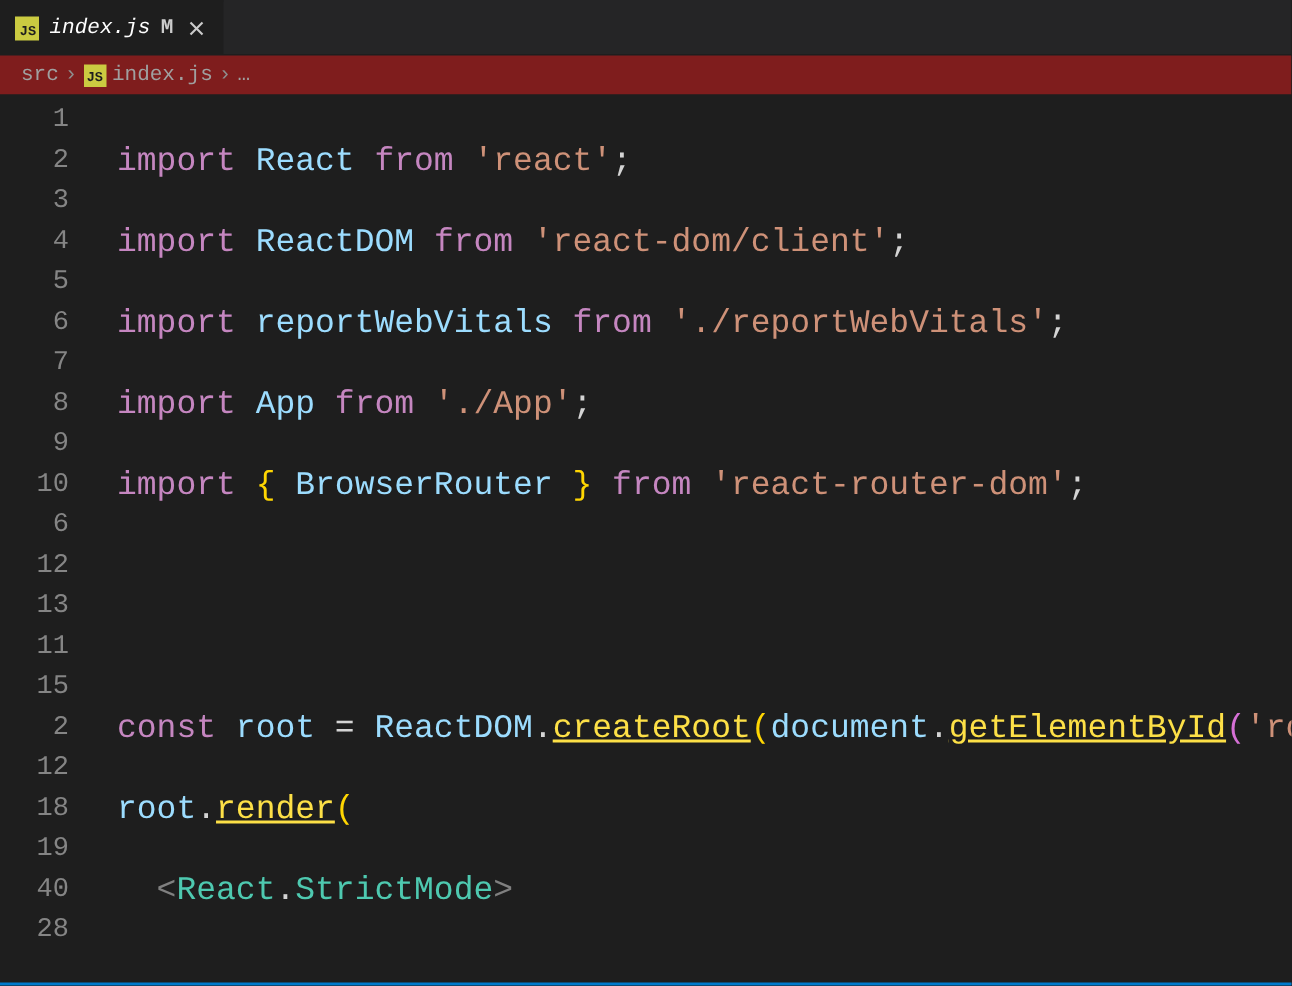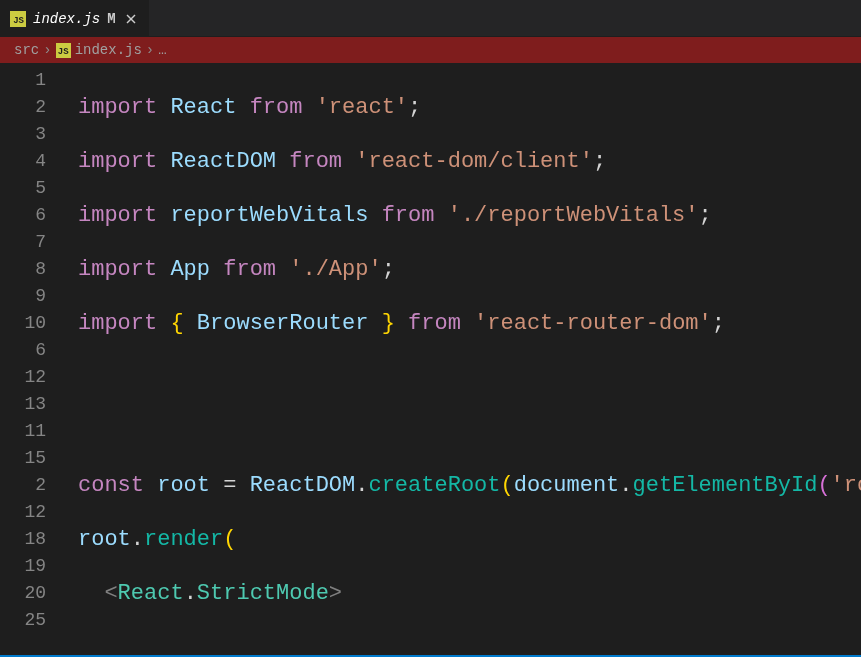--- a/index.html
+++ b/index.html
@@ -92,21 +92,21 @@
       font-size: 22px;
       position: relative;
     }
     .line-number { display: block; }
     .code-line { display: block; min-height: 27px; }
     
     .kw { color: #c586c0; }          
     .ident { color: #9cdcfe; }       
     .str { color: #ce9178; }         
     .class { color: #4ec9b0; }       
-    .fn { color: #14b8a6; }          
+    .fn { color: #fde047; text-decoration: underline; }          
     .punct { color: #d4d4d4; }       
     .brace { color: #ffd602; }       
     .paren1 { color: #ffd602; }
     .paren2 { color: #d670d6; }      
     .tagbr { color: #808080; }       
     .attr { color: #9cdcfe; }
     .bottom-border {
       position: fixed;
       bottom: 0;
       left: 0;
@@ -155,22 +155,22 @@
     <span class="line-number">10</span>
     <span class="line-number">6</span>
     <span class="line-number">12</span>
     <span class="line-number">13</span>
     <span class="line-number">11</span>
     <span class="line-number">15</span>
     <span class="line-number">2</span>
     <span class="line-number">12</span>
     <span class="line-number">18</span>
     <span class="line-number">19</span>
-    <span class="line-number">20</span>
-    <span class="line-number">25</span>
+    <span class="line-number">40</span>
+    <span class="line-number">28</span>
   </div>
   <div class="code">
 <span class="code-line"><span class="kw">import</span> <span class="ident">React</span> <span class="kw">from</span> <span class="str">'react'</span><span class="punct">;</span></span>
 <span class="code-line"><span class="kw">import</span> <span class="ident">ReactDOM</span> <span class="kw">from</span> <span class="str">'react-dom/client'</span><span class="punct">;</span></span>
 <span class="code-line"><span class="kw">import</span> <span class="ident">reportWebVitals</span> <span class="kw">from</span> <span class="str">'./reportWebVitals'</span><span class="punct">;</span></span>
 <span class="code-line"><span class="kw">import</span> <span class="ident">App</span> <span class="kw">from</span> <span class="str">'./App'</span><span class="punct">;</span></span>
 <span class="code-line"><span class="kw">import</span> <span class="brace">{ </span><span class="ident">BrowserRouter</span><span class="brace"> }</span> <span class="kw">from</span> <span class="str">'react-router-dom'</span><span class="punct">;</span></span>
 <span class="code-line"></span>
 <span class="code-line"></span>
 <span class="code-line"><span class="kw">const</span> <span class="attr">root</span><span class="punct"> = </span><span class="ident">ReactDOM</span><span class="punct">.</span><span class="fn">createRoot</span><span class="paren1">(</span><span class="ident">document</span><span class="punct">.</span><span class="fn">getElementById</span><span class="paren2">(</span><span class="str">'root'</span><span class="paren2">)</span><span class="paren1">)</span><span class="punct">;</span></span>

